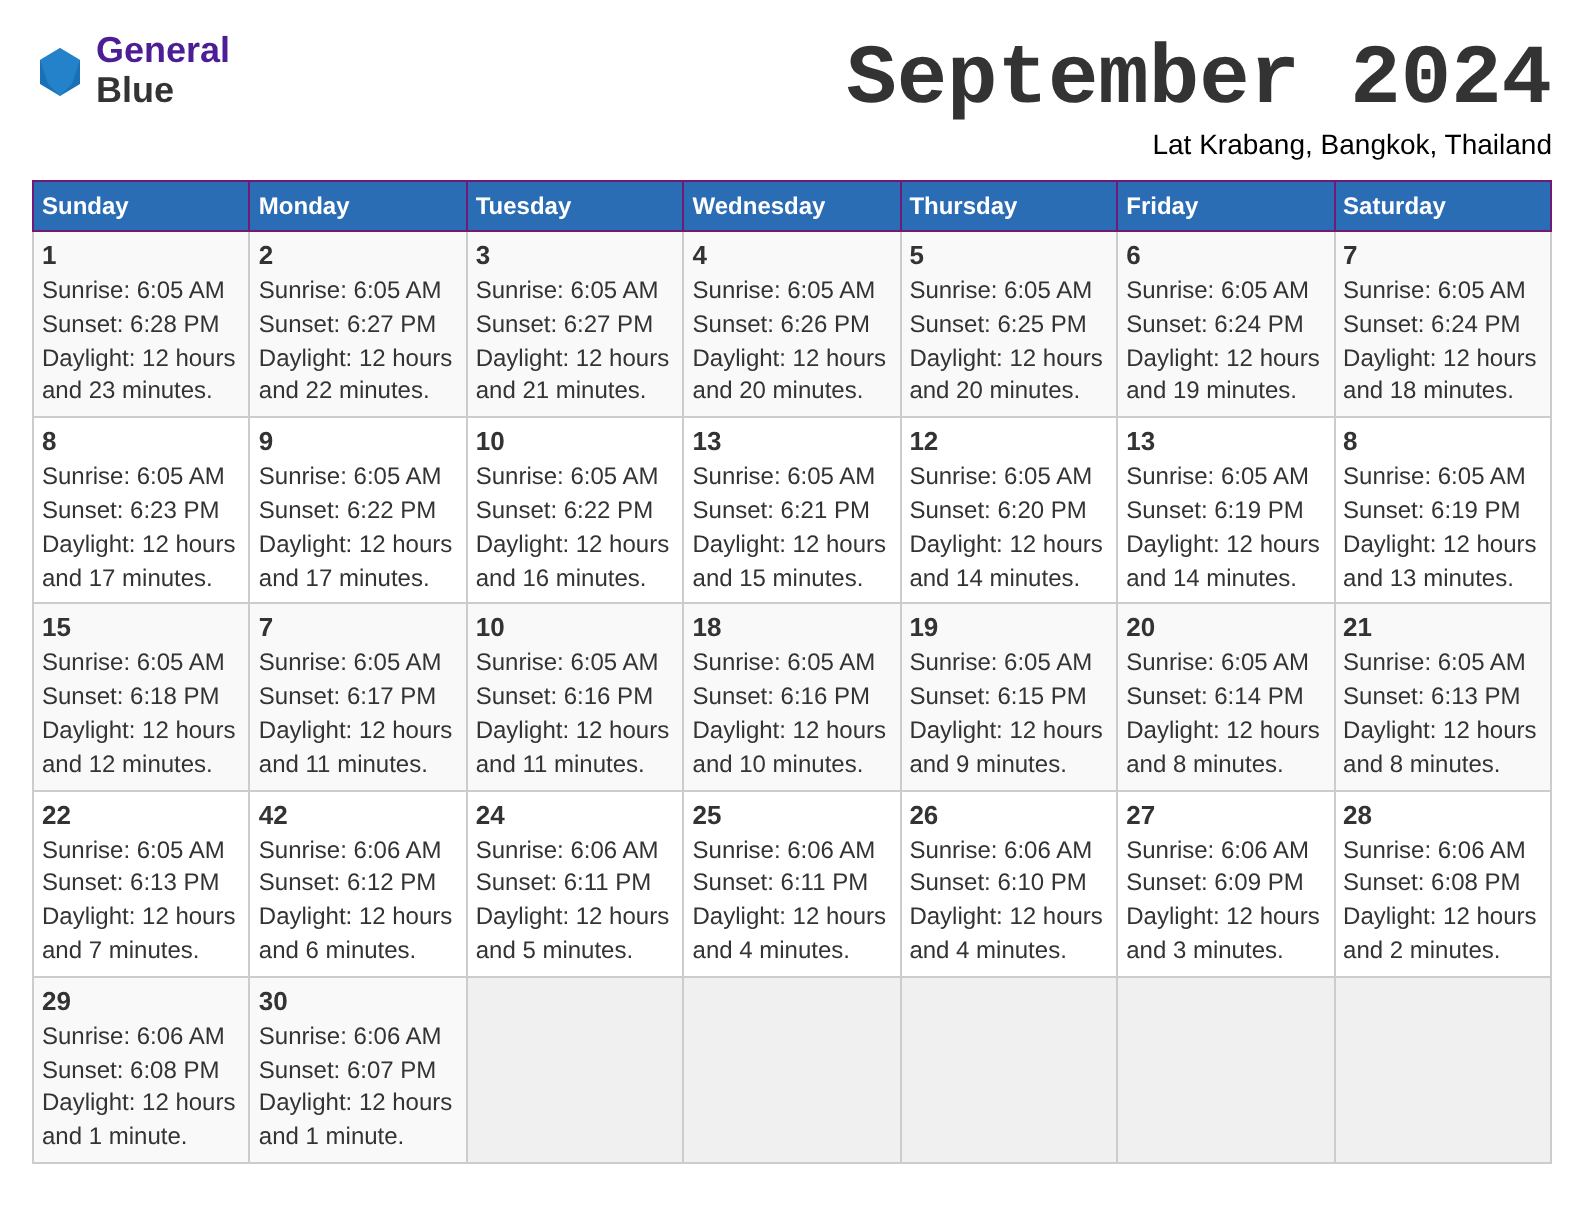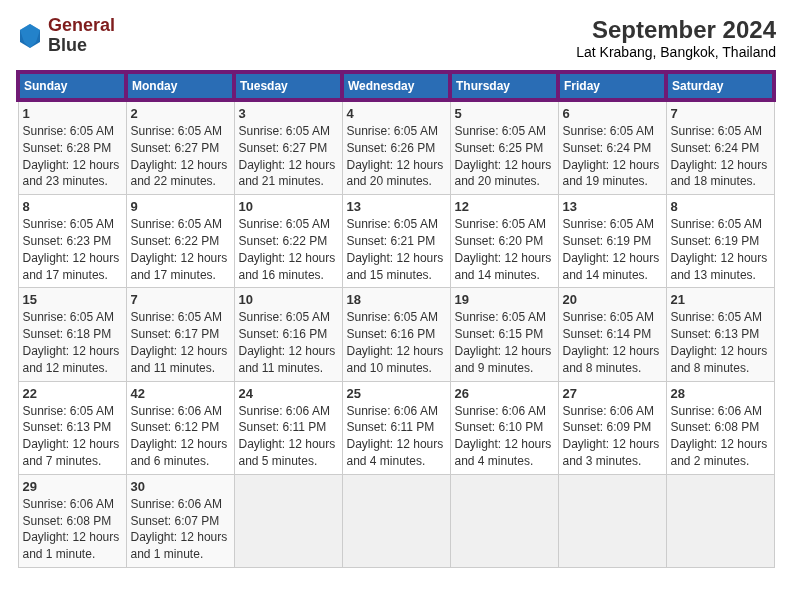--- a/index.html
+++ b/index.html
@@ -19,51 +19,52 @@
     .logo {
       display: flex;
       align-items: center;
     }
     .logo-text {
       font-size: 18px;
       font-weight: bold;
       color: #333;
       line-height: 1.1;
     }
-    .logo-text .blue { color: #7f1d1d; }
+    .logo-text .blue { color: #4c1d95; }
     .logo-icon {
       width: 28px;
       height: 28px;
       margin-right: 4px;
     }
     .title-section {
       text-align: right;
     }
     .calendar-title {
-      font-size: 24px;
-      font-weight: bold;
-      color: #333;
+      font-size: 42px;
+      font-weight: bold;
+      color: #333;
+      font-family: Liberation Mono, monospace;
     }
     .calendar-subtitle {
       font-size: 14px;
       color: #000000;
     }
     table {
       width: 100%;
       border-collapse: collapse;
       font-size: 10px;
     }
     thead th {
       background-color: #2a6db5;
       color: #fff;
       padding: 5px 4px;
       text-align: left;
       font-size: 12px;
       font-weight: bold;
-      border: 4px solid #701a75;
+      border: 1px solid #701a75;
     }
     tbody td {
       vertical-align: top;
       border: 1px solid #ccc;
       padding: 4px 4px;
       width: 14.28%;
       height: 75px;
       background: #fff;
       color: #333;
     }

